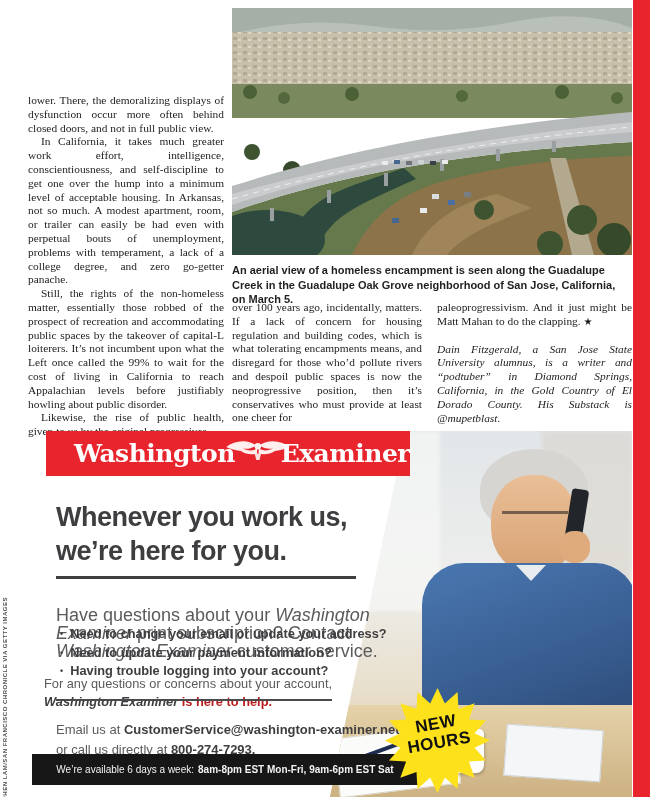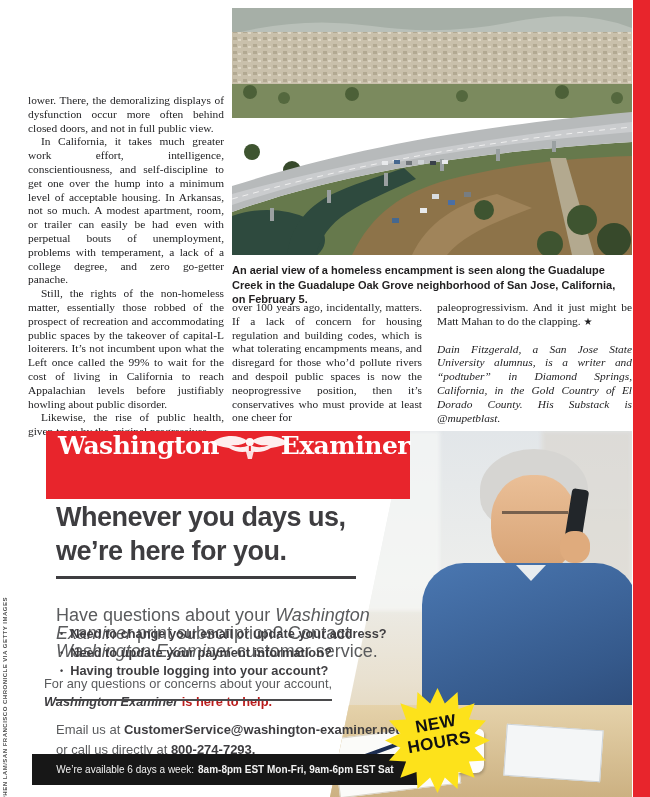--- a/index.html
+++ b/index.html
@@ -39,22 +39,22 @@
   .ph-hand{left:230px;top:100px;width:30px;height:32px;border-radius:45%;background:#dfab7d;}
   .ph-shirt{left:92px;top:132px;width:215px;height:160px;border-radius:42px 42px 0 0;
             background:linear-gradient(160deg,#4a77b1 0%,#35598b 70%,#2c4a77 100%);}
   .ph-collar{left:186px;top:134px;width:30px;height:16px;background:#e8ecef;
              clip-path:polygon(0 0,100% 0,50% 100%);}
   .ph-desk{left:0;bottom:0;width:302px;height:92px;background:linear-gradient(180deg,#e5d2aa,#ccb182);}
   .ph-paper1{left:6px;bottom:6px;width:120px;height:58px;background:#fbfbf9;border:1px solid #d8d3c6;transform:rotate(-7deg);}
   .ph-paper2{left:175px;bottom:18px;width:95px;height:50px;background:#f4f6f7;border:1px solid #ccd2d6;transform:rotate(4deg);}
   .ph-mug{left:118px;bottom:24px;width:36px;height:44px;background:#fdfdfc;border-radius:5px 5px 8px 8px;box-shadow:1px 2px 3px rgba(0,0,0,.2);}
   .ph-pen{left:2px;bottom:40px;width:72px;height:4px;background:#1d2e52;transform:rotate(-20deg);border-radius:2px;}
-  .logo-band{position:absolute;left:46px;top:431px;width:364px;height:68px;background:#e8252c;
-             display:flex;padding-left:12px;box-sizing:border-box;z-index:2;}
+  .logo-band{position:absolute;left:46px;top:431px;width:364px;height:45px;background:#e8252c;
+             display:flex;align-items:center;padding-left:28px;box-sizing:border-box;z-index:2;}
   .logo-word{font-family:"DejaVu Serif",serif;font-weight:bold;color:#fff;font-size:25px;letter-spacing:-.5px;}
   .logo-eagle{margin:0 -12px 6px -12px;z-index:1;}
   .headline{position:absolute;left:56px;top:500px;font-family:"Liberation Sans",sans-serif;
             font-weight:bold;font-size:27px;line-height:34px;color:#3e3d40;letter-spacing:-.5px;z-index:2;}
   .rule1{position:absolute;left:56px;top:576px;width:300px;height:3px;background:#3e3d40;z-index:2;}
   .ad-text{position:absolute;font-family:"Liberation Sans",sans-serif;color:#5a5b5d;z-index:2;}
   .intro{left:56px;top:588px;width:330px;font-size:18px;line-height:18px;}
   .intro .it{font-style:italic;}
   .bullets{left:56px;top:621px;width:340px;font-size:12.8px;line-height:18.5px;
            font-weight:bold;color:#3e3d40;list-style:none;margin:4px;padding:0;}
@@ -136,21 +136,21 @@
           <rect x="210" y="152" width="6" height="4" fill="#e8eaec"></rect>
         <rect x="200" y="186" width="7" height="5" fill="#d9dde0"></rect>
           <rect x="216" y="192" width="7" height="5" fill="#4a6fa5"></rect>
         <rect x="232" y="184" width="7" height="5" fill="#777d82"></rect>
           <rect x="188" y="200" width="7" height="5" fill="#e8eaec"></rect>
         <rect x="160" y="210" width="7" height="5" fill="#46688f"></rect>
       </g>
     </svg>
   </div>
 
-  <div class="caption">An aerial view of a homeless encampment is seen along the Guadalupe Creek in the Guadalupe Oak Grove neighborhood of San Jose, California, on February 5.</div>
+  <div class="caption">An aerial view of a homeless encampment is seen along the Guadalupe Creek in the Guadalupe Oak Grove neighborhood of San Jose, California, on March 5.</div>
 
   <div class="col col-left">
     <p>lower. There, the demoralizing displays of dysfunction occur more often behind closed doors, and not in full public view.</p>
     <p>In California, it takes much greater work effort, intelligence, conscientiousness, and self-discipline to get one over the hump into a minimum level of acceptable housing. In Arkansas, not so much. A modest apartment, room, or trailer can easily be had even with perpetual bouts of unemployment, problems with temperament, a lack of a college degree, and zero go-getter panache.</p>
     <p>Still, the rights of the non-homeless matter, essentially those robbed of the prospect of recreation and accommodating public spaces by the takeover of capital-L loiterers. It’s not incumbent upon what the Left once called the 99% to wait for the cost of living in California to reach Appalachian levels before justifiably howling about public disorder.</p>
     <p>Likewise, the rise of public health, given to us by the original progressives</p>
   </div>
 
   <div class="col col-mid">
     <p>over 100 years ago, incidentally, matters. If a lack of concern for housing regulation and building codes, which is what tolerating encampments means, and disregard for those who’d pollute rivers and despoil public spaces is now the neoprogressive position, then it’s conservatives who must provide at least one cheer for</p>
@@ -183,21 +183,21 @@
     <svg class="logo-eagle" width="86" height="34" viewBox="0 0 86 34">
       <path d="M4,12 C14,4 30,2 41,10 C36,14 30,15 24,14 C30,17 37,17 42,14 L42,20 C36,22 28,21 22,17 C14,16 8,14 4,12 Z" fill="#ffffff" opacity=".92"></path>
       <path d="M82,12 C72,4 56,2 45,10 C50,14 56,15 62,14 C56,17 49,17 44,14 L44,20 C50,22 58,21 64,17 C72,16 78,14 82,12 Z" fill="#ffffff" opacity=".92"></path>
       <circle cx="43" cy="11" r="4" fill="#ffffff" opacity=".95"></circle>
       <path d="M39,20 L47,20 L45,28 L41,28 Z" fill="#ffffff" opacity=".85"></path>
     </svg>
     <span class="logo-word">Examiner</span>
   </div>
 
   <div class="headline">
-    <div>Whenever you days us,</div>
+    <div>Whenever you work us,</div>
     <div>we’re here for you.</div>
   </div>
   <div class="rule1"></div>
 
   <p class="ad-text intro"><span>Have questions about your </span><span class="it">Washington Examiner</span><span> print subscription? Contact </span><span class="it">Washington Examiner</span><span> customer service.</span></p>
 
   <ul class="ad-text bullets">
     <li>Need to change your email or update your address?</li>
     <li>Need to update your payment information?</li>
     <li>Having trouble logging into your account?</li>

